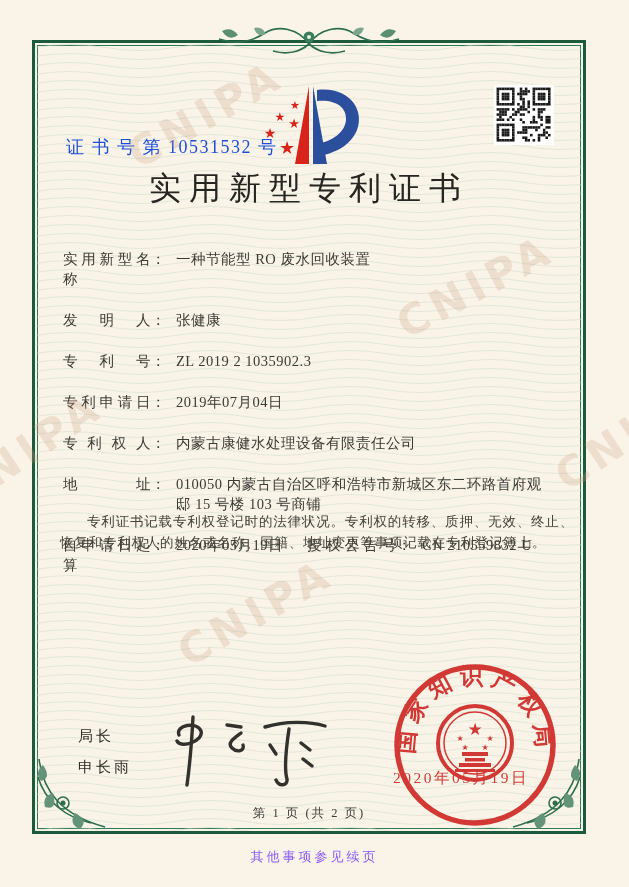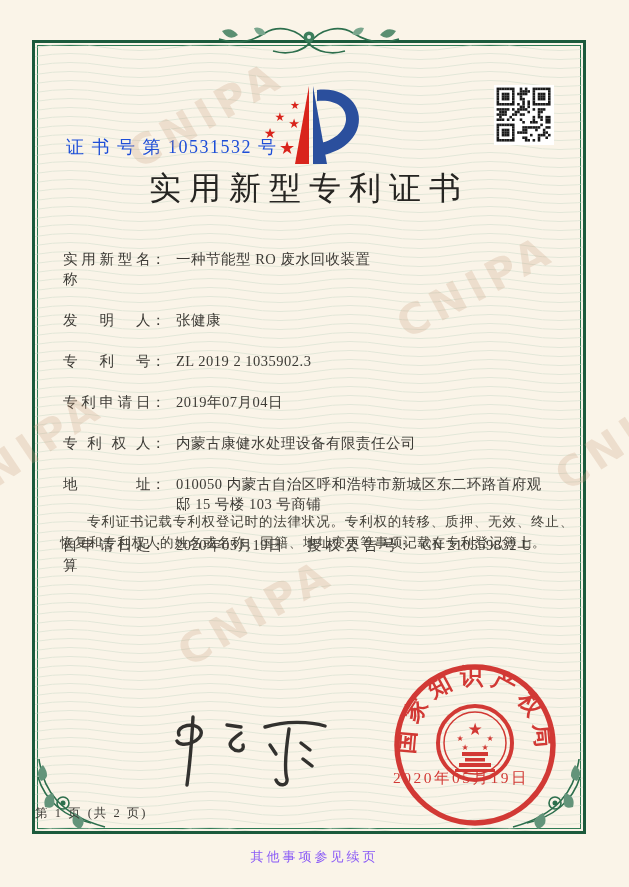--- a/index.html
+++ b/index.html
@@ -55,21 +55,21 @@
   .paras p {
     font-size:13.5px; line-height:21px; letter-spacing:.8px;
     color:#44423a; text-indent:2em; text-align:justify;
   }
   .signer { position:absolute; left:43px; top:684px; font-size:15px; letter-spacing:3px; color:#2e2c28; }
   .signer div { margin-bottom:12px; }
   .signature-svg { position:absolute; left:118px; top:668px; width:190px; height:80px; }
   .seal-svg { position:absolute; left:352px; top:616px; width:176px; height:176px; }
   .page-indicator {
     position:absolute; left:0; bottom:9px; width:100%;
-    font-size:12.5px; letter-spacing:2px; color:#3d3b36;
+    text-align:center; font-size:12.5px; letter-spacing:2px; color:#3d3b36;
   }
   .continuation {
     position:absolute; z-index:4; left:0; top:848px; width:100%;
     text-align:center; font-size:13px; letter-spacing:3px; color:#8b5cf6;
   }
 </style>
 </head>
 <body>
 
 <div class="page">
@@ -403,20 +403,24 @@
               <span class="colon">：</span>
             <span class="val">CN 210559832 U</span>
           </span>
         </div>
       </div>
 
       <div class="paras">
         <p>专利证书记载专利权登记时的法律状况。专利权的转移、质押、无效、终止、恢复和专利权人的姓名或名称、国籍、地址变更等事项记载在专利登记簿上。</p>
       </div>
 
+      <div class="signer">
+        <div>局长</div>
+        <div>申长雨</div>
+      </div>
 
       <svg class="signature-svg" viewBox="0 0 190 80" xmlns="http://www.w3.org/2000/svg">
         <g stroke="#22211f" stroke-width="3.4" fill="none" stroke-linecap="round" stroke-linejoin="round" opacity=".92">
           <path d="M40 6 C 39 26 37 52 34 74"></path>
           <path d="M26 24 C 22 14 44 10 48 20 C 51 30 28 38 24 30"></path>
           <path d="M74 14 l 14 2"></path>
           <path d="M88 22 C 80 28 74 32 79 37 C 84 42 92 40 90 34"></path>
           <path d="M112 16 C 132 10 156 10 172 15"></path>
           <path d="M136 18 C 133 38 131 58 134 68 C 135 75 126 76 123 69"></path>
           <path d="M148 32 l 9 7"></path>

